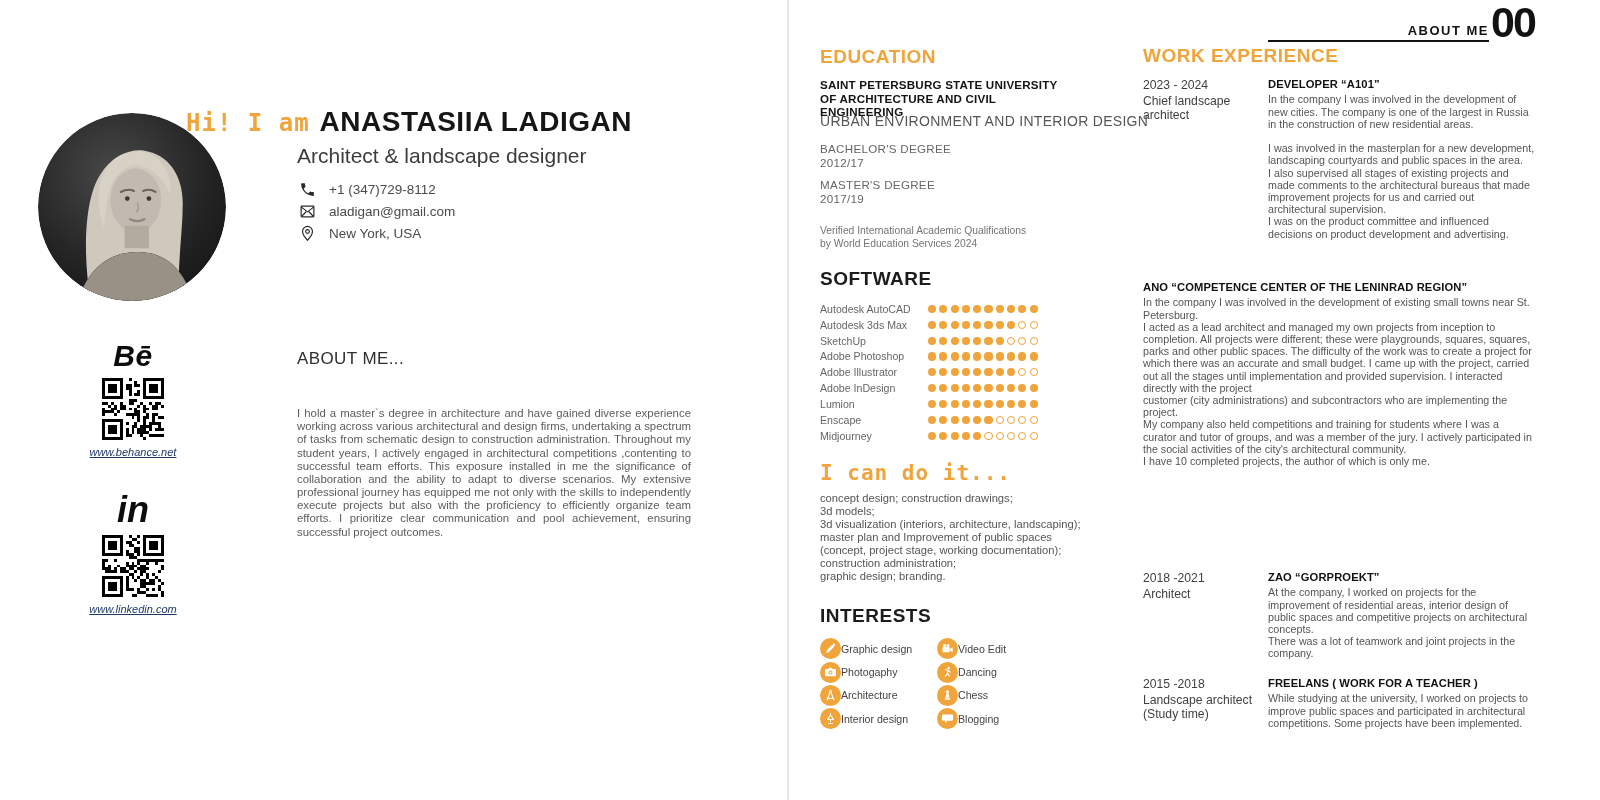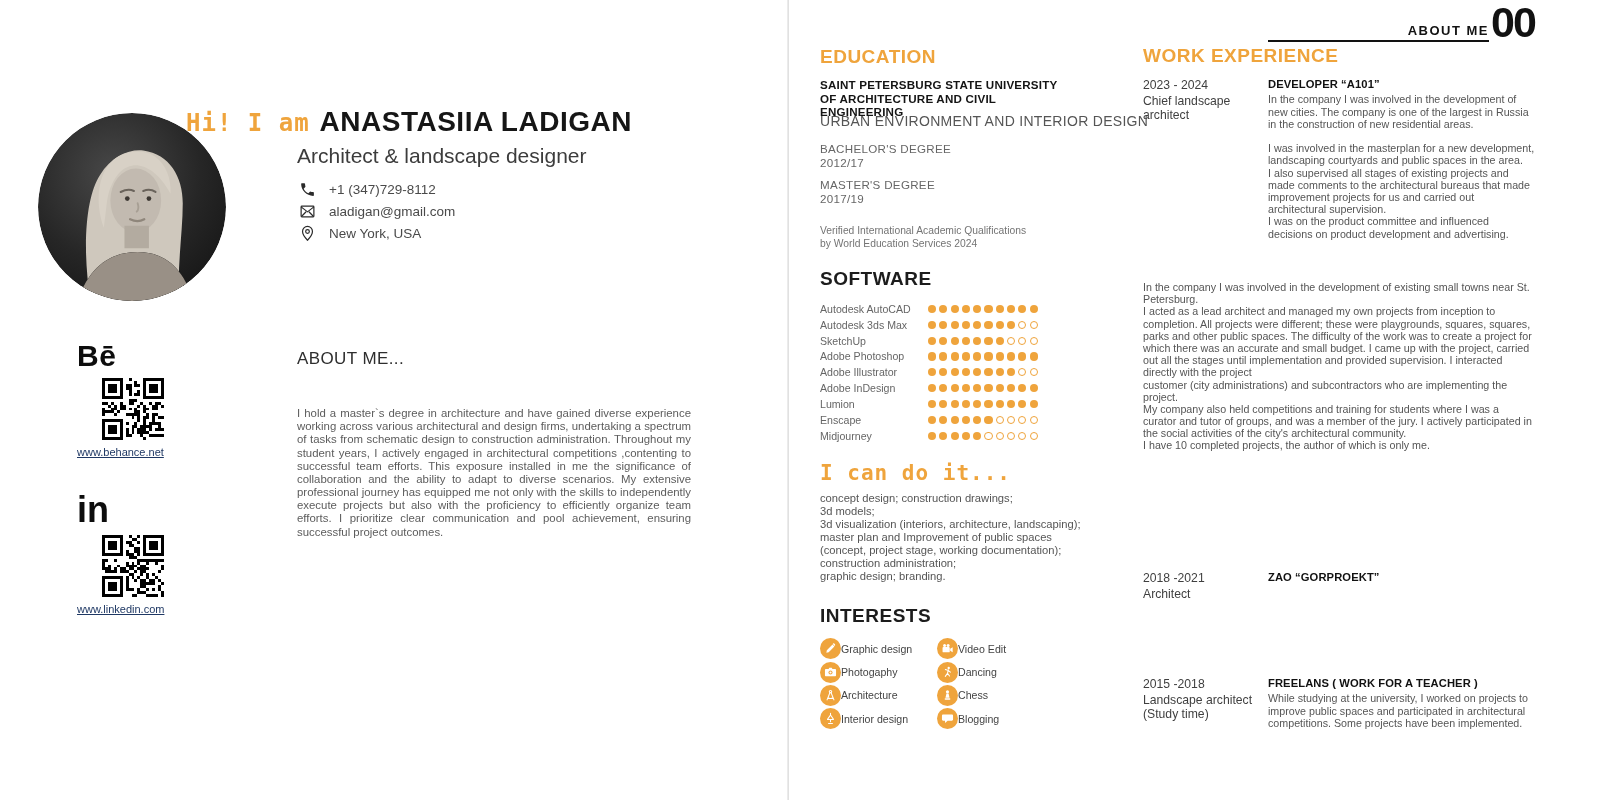--- a/index.html
+++ b/index.html
@@ -13,21 +13,21 @@
   .photo svg{display:block;width:100%;height:100%;}
   .greet-row{left:186px;top:106px;display:flex;align-items:baseline;gap:10px;white-space:nowrap;}
   .greeting{font-family:"DejaVu Sans Mono","Liberation Mono",monospace;font-weight:700;font-size:24px;color:var(--accent);letter-spacing:1px;}
   .name{font-size:28px;font-weight:800;color:#161616;letter-spacing:.5px;}
   .subtitle{left:297px;top:144px;font-size:21px;color:#3c3c3c;}
   .contacts{left:299px;top:181px;display:flex;flex-direction:column;gap:5px;}
   .contact-row{display:flex;align-items:center;gap:13px;font-size:13.5px;color:#4a4a4a;}
   .c-icon{width:17px;height:17px;flex:none;display:flex;}
   .c-icon svg{width:17px;height:17px;}
 
-  .social{left:77px;width:112px;text-align:left;}
+  .social{left:77px;width:112px;text-align:center;font-style:italic;}
   .social-behance{top:341px;}
   .social-linkedin{top:492px;}
   .soc-logo{font-weight:800;color:#0d0d0d;line-height:1;}
   .soc-logo.be{font-size:30px;letter-spacing:.5px;}
   .soc-logo.in{font-size:36px;}
   .qr{width:62px;height:62px;margin:7px auto 0 auto;}
   .qr svg{display:block;width:62px;height:62px;}
   .soc-link{display:inline-block;margin-top:6px;font-size:11px;color:var(--link);text-decoration:underline;}
 
   .about-heading{left:297px;top:349px;font-size:17px;font-weight:500;color:#2e2e2e;letter-spacing:.4px;}
@@ -680,34 +680,37 @@
         <div class="job-desc">In the company I was involved in the development of new cities. The company is one of the largest in Russia in the construction of new residential areas.
 
 I was involved in the masterplan for a new development, landscaping courtyards and public spaces in the area.
 I also supervised all stages of existing projects and made comments to the architectural bureaus that made
 improvement projects for us and carried out architectural supervision.
 I was on the product committee and influenced decisions on product development and advertising.</div>
       </div>
     </div>
     <div class="job" style="top: 281px;">
       <div class="job-right">
+        <div class="job-company">ANO  “COMPETENCE CENTER OF THE LENINRAD REGION”</div>
         <div class="job-desc">In the company I was involved in the development of existing small towns near St. Petersburg.
 I acted as a lead architect and managed my own projects from inception to completion. All projects were different; these were playgrounds, squares, squares, parks and other public spaces. The difficulty of the work was to create a project for which there was an accurate and small budget. I came up with the project, carried out all the stages until implementation and provided supervision. I interacted directly with the project
 customer (city administrations) and subcontractors who are implementing the project.
 My company also held competitions and training for students where I was a curator and tutor of groups, and was a member of the jury. I actively participated in the social activities of the city's architectural community.
 I have 10 completed projects, the author of which is only me.</div>
       </div>
     </div>
     <div class="job" style="top: 571px;">
       <div class="job-left">
         <div class="job-dates">2018 -2021</div>
         <div class="job-role">Architect</div>
       </div>
       <div class="job-right">
         <div class="job-company">ZAO “GORPROEKT”</div>
+        <div class="job-desc">At the company, I worked on projects for the improvement of residential areas, interior design of public spaces and competitive projects on architectural concepts.
+There was a lot of teamwork and joint projects in the company.</div>
       </div>
     </div>
     <div class="job" style="top: 677px;">
       <div class="job-left">
         <div class="job-dates">2015 -2018</div>
         <div class="job-role">Landscape architect
 (Study time)</div>
       </div>
       <div class="job-right">
         <div class="job-company">FREELANS ( WORK FOR A TEACHER )</div>

